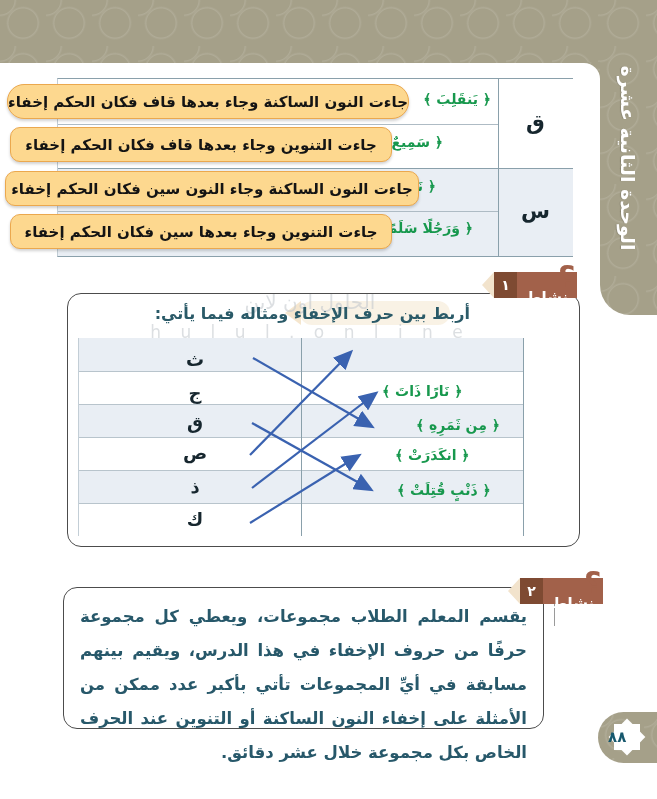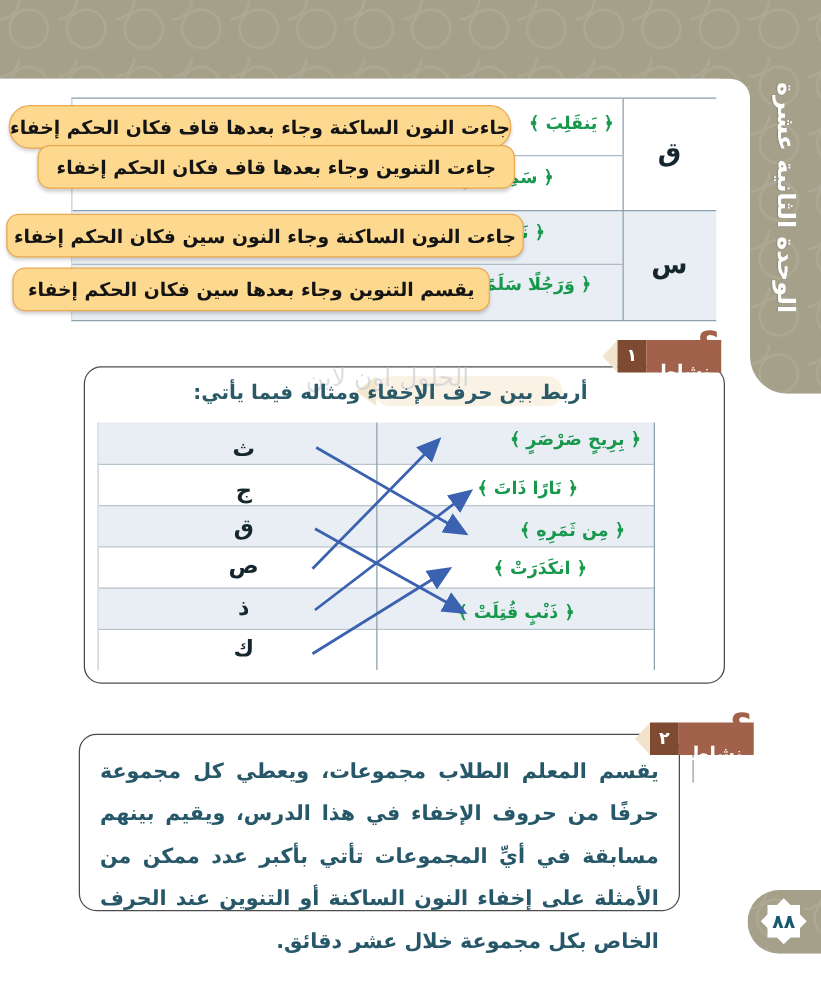--- a/index.html
+++ b/index.html
@@ -76,21 +76,21 @@
   .wm-ar{font-size:20px;letter-spacing:1px;opacity:.6;direction:rtl;margin-top:2px;}
   .wm-en{font-size:17px;letter-spacing:7px;opacity:.6;margin-top:8px;}
   
   .act2-text{position:absolute;left:80px;top:600px;width:447px;z-index:4;direction:rtl;
     text-align:justify;color:#27586a;font-size:16.5px;font-weight:bold;line-height:34px;}
   
   .pgbadge{left:598px;top:712px;width:59px;height:51px;border-radius:26px 0 0 26px;z-index:2;}
   .star{position:absolute;left:10px;top:6px;width:38px;height:38px;}
   .star::before,.star::after{content:"";position:absolute;left:6px;top:6px;width:26px;height:26px;background:#fff;}
   .star::after{transform:rotate(45deg);}
-  .star .n{position:absolute;left:0;top:0;width:38px;height:38px;text-align:center;line-height:38px;
+  .star .n{position:absolute;left:0;top:0;width:38px;height:38px;text-align:left;line-height:38px;
     color:#17586d;font-size:15px;font-weight:bold;z-index:2;}
 </style>
 </head>
 <body>
 
 <div class="abs olive top-band"></div>
 <div class="abs olive corner-fill"></div>
 <div class="abs page"></div>
 <div class="abs olive sidebar-tab">
   <span class="vtxt">الوحدة الثانية عشرة</span>
@@ -104,30 +104,31 @@
   <div class="abs sub" style="top:132px;"></div>
   <div class="abs sec-letter" style="top:28px;">ق</div>
   <div class="abs sec-letter" style="top:117px;">س</div>
   <div class="quran" style="right:82px;top:9px;">﴿ يَنقَلِبَ ﴾</div>
   <div class="quran" style="right:130px;top:52px;">﴿ سَمِيعٌ قَرِيبٌ ﴾</div>
   <div class="quran" style="right:137px;top:96px;">﴿ نَنسَخْ ﴾</div>
   <div class="quran" style="right:100px;top:138px;">﴿ وَرَجُلًا سَلَمًا ﴾</div>
 </div>
 
 <div class="callout" style="left:7px;top:84px;width:400px;border-radius:17px;">جاءت النون الساكنة وجاء بعدها قاف فكان الحكم إخفاء</div>
-<div class="callout" style="left:10px;top:116px;width:380px;margin-left:20px;">جاءت التنوين وجاء بعدها قاف فكان الحكم إخفاء</div>
+<div class="callout" style="left:10px;top:127px;width:380px;">جاءت التنوين وجاء بعدها قاف فكان الحكم إخفاء</div>
 <div class="callout" style="left:5px;top:171px;width:412px;">جاءت النون الساكنة وجاء النون سين فكان الحكم إخفاء</div>
-<div class="callout" style="left:10px;top:214px;width:380px;">يقسم التنوين وجاء بعدها سين فكان الحكم إخفاء</div>
+<div class="callout" style="left:10px;top:214px;width:380px;">جاءت التنوين وجاء بعدها سين فكان الحكم إخفاء</div>
 
 <div class="vline" style="left:554px;top:296px;height:38px;"></div>
 <div class="actbox" style="left:67px;top:293px;width:511px;height:252px;"></div>
 <div class="pencil"></div>
 
 <div class="abs watermark">
   <div class="wm-ar">الحلول اون لاين</div>
+  <div class="wm-en">h u l u l . o n l i n e</div>
 </div>
 
 <div class="act-title" style="left:200px;top:304px;width:270px;text-align:left;">أربط بين حرف الإخفاء ومثاله فيما يأتي:</div>
 
 <div class="abs act-rows">
   <div class="row shade" style="top:0;"></div>
   <div class="row" style="top:33px;"></div>
   <div class="row shade" style="top:66px;"></div>
   <div class="row" style="top:99px;"></div>
   <div class="row shade" style="top:132px;"></div>
@@ -141,25 +142,24 @@
   <div class="vright"></div>
 </div>
 
 <div class="abs act-content">
   <div class="act-letter" style="top:9px;">ث</div>
   <div class="act-letter" style="top:42px;">ج</div>
   <div class="act-letter" style="top:72px;">ق</div>
   <div class="act-letter" style="top:102px;">ص</div>
   <div class="act-letter" style="top:136px;">ذ</div>
   <div class="act-letter" style="top:169px;">ك</div>
-  <div class="act-quran quran" style="left:330px;top:3px;">﴿ بِرِيحٍ صَرْصَرٍ ﴾</div>
   <div class="act-quran quran" style="left:304px;top:42px;">﴿ نَارًا ذَاتَ ﴾</div>
   <div class="act-quran quran" style="left:338px;top:76px;">﴿ مِن ثَمَرِهِ ﴾</div>
   <div class="act-quran quran" style="left:317px;top:106px;">﴿ انكَدَرَتْ ﴾</div>
-  <div class="act-quran quran" style="left:288px;top:141px;text-align:center;">﴿ ذَنْبٍ قُتِلَتْ ﴾</div>
+  <div class="act-quran quran" style="left:319px;top:141px;text-align:center;">﴿ ذَنْبٍ قُتِلَتْ ﴾</div>
 </div>
 
 <svg class="abs arrows" viewBox="0 0 445 198">
   <defs>
     <marker id="ah" markerWidth="9" markerHeight="8" refX="7" refY="4" orient="auto">
       <polygon points="0 0, 9 4, 0 8" fill="#3a62b0"></polygon>
     </marker>
   </defs>
   <line x1="175" y1="20" x2="293" y2="88" stroke="#3a62b0" stroke-width="2.2" marker-end="url(#ah)"></line>
   <line x1="174" y1="85" x2="292" y2="151" stroke="#3a62b0" stroke-width="2.2" marker-end="url(#ah)"></line>

